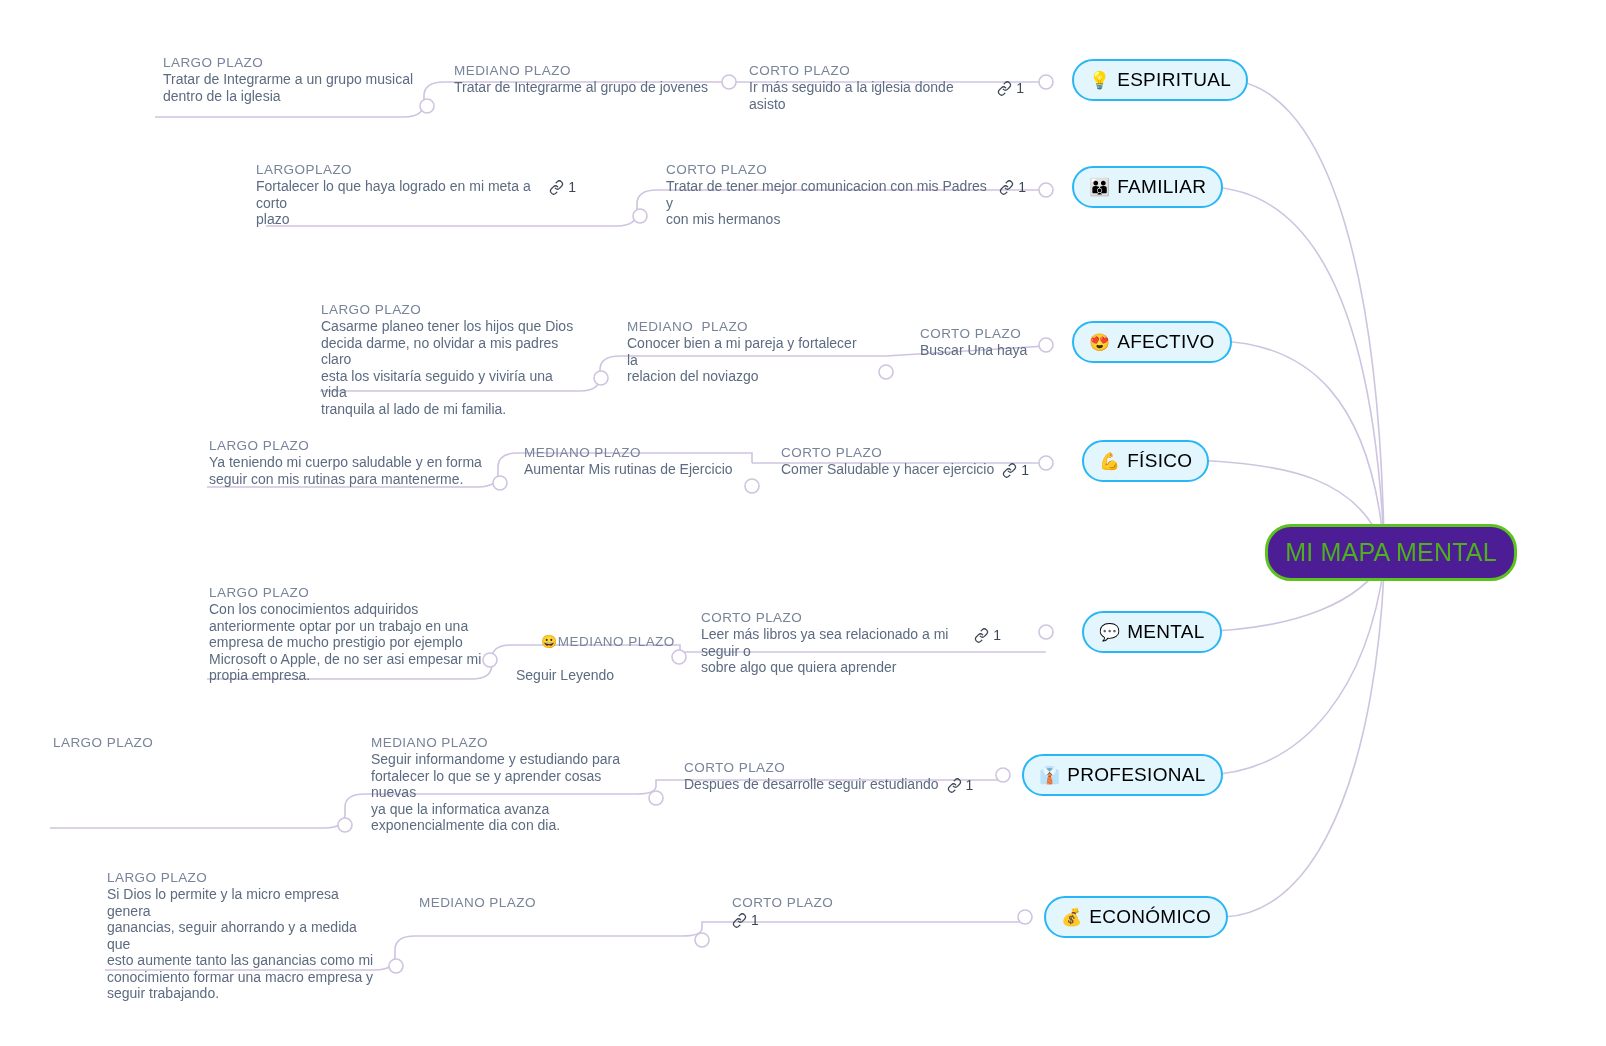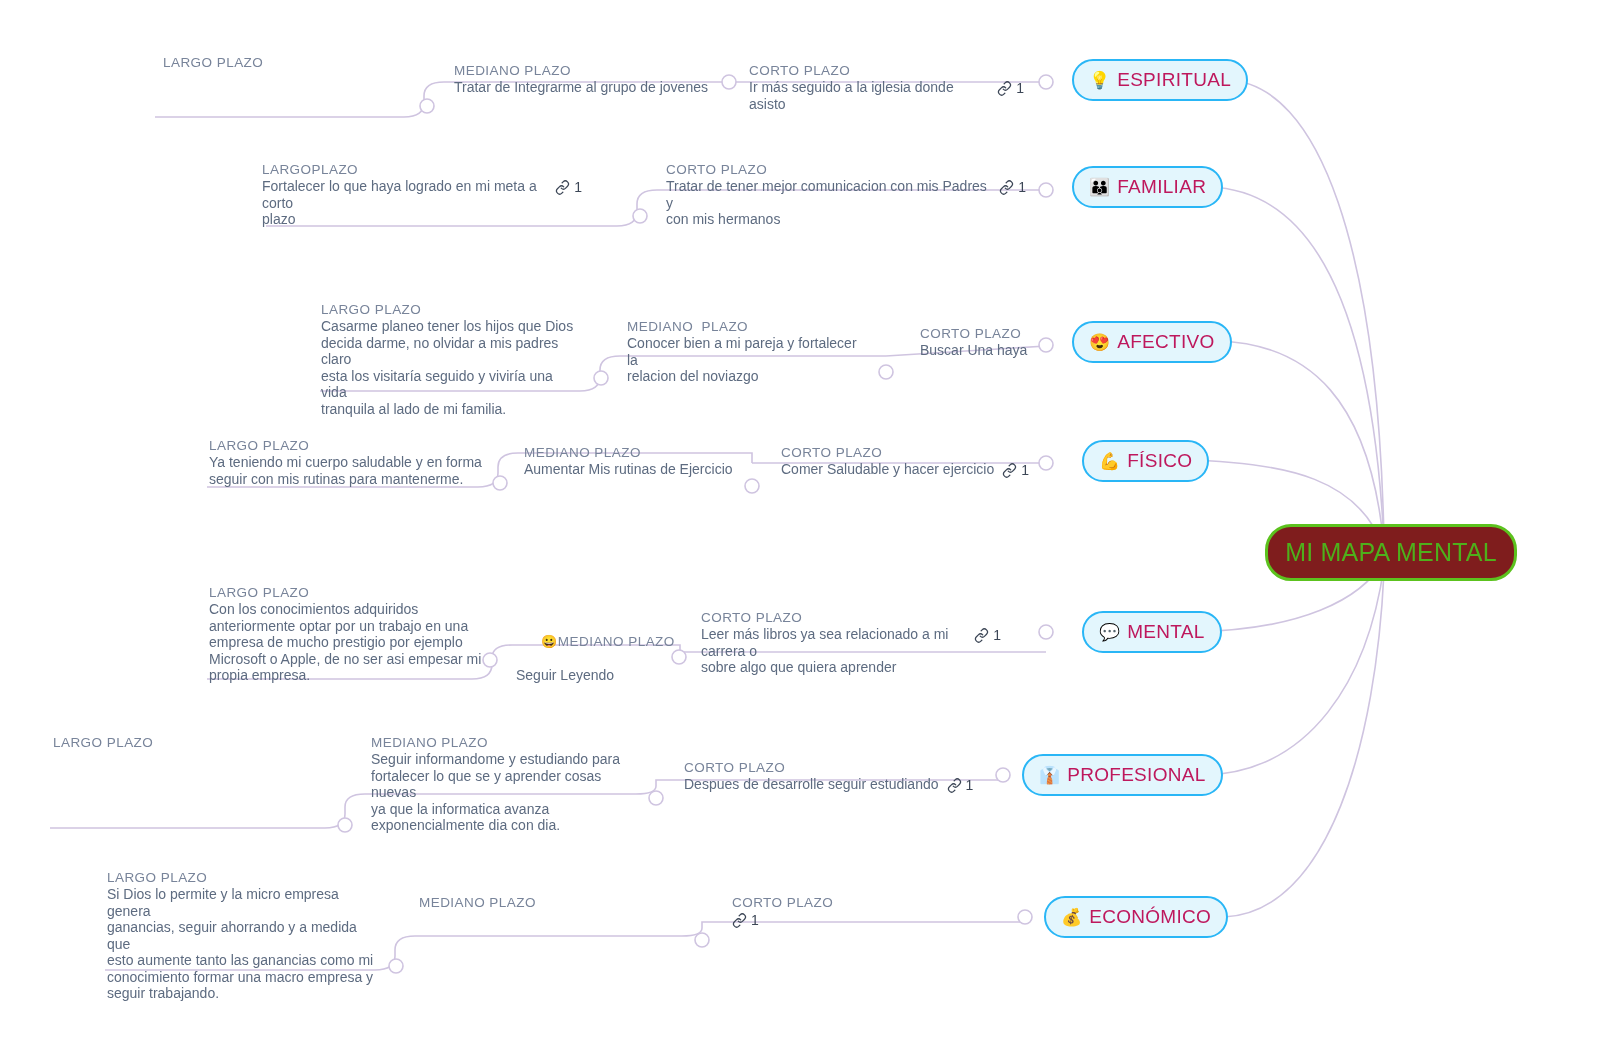--- a/index.html
+++ b/index.html
@@ -27,21 +27,21 @@
     width: 1606px;
     height: 1046px;
     pointer-events: none;
   }
 
   
   .central-node {
     position: absolute;
     box-sizing: border-box;
     border: 3px solid #5cc21e;
-    background: #7f1d1d;
+    background: #4c1d95;
     border-radius: 26px;
     color: #4eb01b;
     font-size: 25px;
     letter-spacing: .2px;
     display: flex;
     align-items: center;
     justify-content: center;
     white-space: nowrap;
     padding: 0 22px;
   }
@@ -58,21 +58,21 @@
     align-items: center;
     gap: 7px;
     padding: 0 15px;
     white-space: nowrap;
   }
   .branch-node .b-emoji {
     font-size: 17px;
     line-height: 1;
   }
   .branch-node .b-label {
-    color: #be185d;
+    color: #000000;
     font-size: 19px;
     letter-spacing: .3px;
   }
 
   
   .tnode {
     position: absolute;
     box-sizing: border-box;
   }
   .tnode .t-head {
@@ -200,20 +200,24 @@
     <span class="b-label">PROFESIONAL</span>
   </div>
 
   <div class="branch-node" style="left:1044px; top:896px;">
     <span class="b-emoji">💰</span>
     <span class="b-label">ECONÓMICO</span>
   </div>
 
   <div class="tnode" style="left:163px; top:54px; width:300px;">
     <div class="t-head">LARGO PLAZO</div>
+    <div class="t-rows">
+      <div class="t-body">Tratar de Integrarme a un grupo musical
+dentro de la iglesia</div>
+    </div>
   </div>
 
   <div class="tnode" style="left:454px; top:62px; width:260px;">
     <div class="t-head">MEDIANO PLAZO</div>
     <div class="t-rows">
       <div class="t-body">Tratar de Integrarme al grupo de jovenes</div>
     </div>
   </div>
 
   <div class="tnode" style="left:749px; top:62px; width:275px;">
@@ -223,21 +227,21 @@
       <span class="attach">
         <svg width="15" height="15" viewBox="0 0 24 24" fill="none" stroke="#3c4656" stroke-width="2" stroke-linecap="round">
           <path d="M10 13a5 5 0 0 0 7.07 0l3-3a5 5 0 0 0-7.07-7.07l-1.5 1.5"></path>
           <path d="M14 11a5 5 0 0 0-7.07 0l-3 3a5 5 0 0 0 7.07 7.07l1.5-1.5"></path>
         </svg>
         <span>1</span>
       </span>
     </div>
   </div>
 
-  <div class="tnode" style="left:262px; top:161px; width:320px;">
+  <div class="tnode" style="left:256px; top:161px; width:320px;">
     <div class="t-head">LARGOPLAZO</div>
     <div class="t-rows">
       <div class="t-body">Fortalecer lo que haya logrado en mi meta a corto
 plazo</div>
       <span class="attach">
         <svg width="15" height="15" viewBox="0 0 24 24" fill="none" stroke="#3c4656" stroke-width="2" stroke-linecap="round">
           <path d="M10 13a5 5 0 0 0 7.07 0l3-3a5 5 0 0 0-7.07-7.07l-1.5 1.5"></path>
           <path d="M14 11a5 5 0 0 0-7.07 0l-3 3a5 5 0 0 0 7.07 7.07l1.5-1.5"></path>
         </svg>
         <span>1</span>
@@ -330,21 +334,21 @@
       <span class="t-emoji">😀</span><span>MEDIANO PLAZO</span>
     </div>
     <div class="t-rows">
       <div class="t-body">Seguir Leyendo</div>
     </div>
   </div>
 
   <div class="tnode" style="left:701px; top:609px; width:300px;">
     <div class="t-head">CORTO PLAZO</div>
     <div class="t-rows">
-      <div class="t-body">Leer más libros ya sea relacionado a mi carrera o
+      <div class="t-body">Leer más libros ya sea relacionado a mi seguir o
 sobre algo que quiera aprender</div>
       <span class="attach">
         <svg width="15" height="15" viewBox="0 0 24 24" fill="none" stroke="#3c4656" stroke-width="2" stroke-linecap="round">
           <path d="M10 13a5 5 0 0 0 7.07 0l3-3a5 5 0 0 0-7.07-7.07l-1.5 1.5"></path>
           <path d="M14 11a5 5 0 0 0-7.07 0l-3 3a5 5 0 0 0 7.07 7.07l1.5-1.5"></path>
         </svg>
         <span>1</span>
       </span>
     </div>
   </div>

